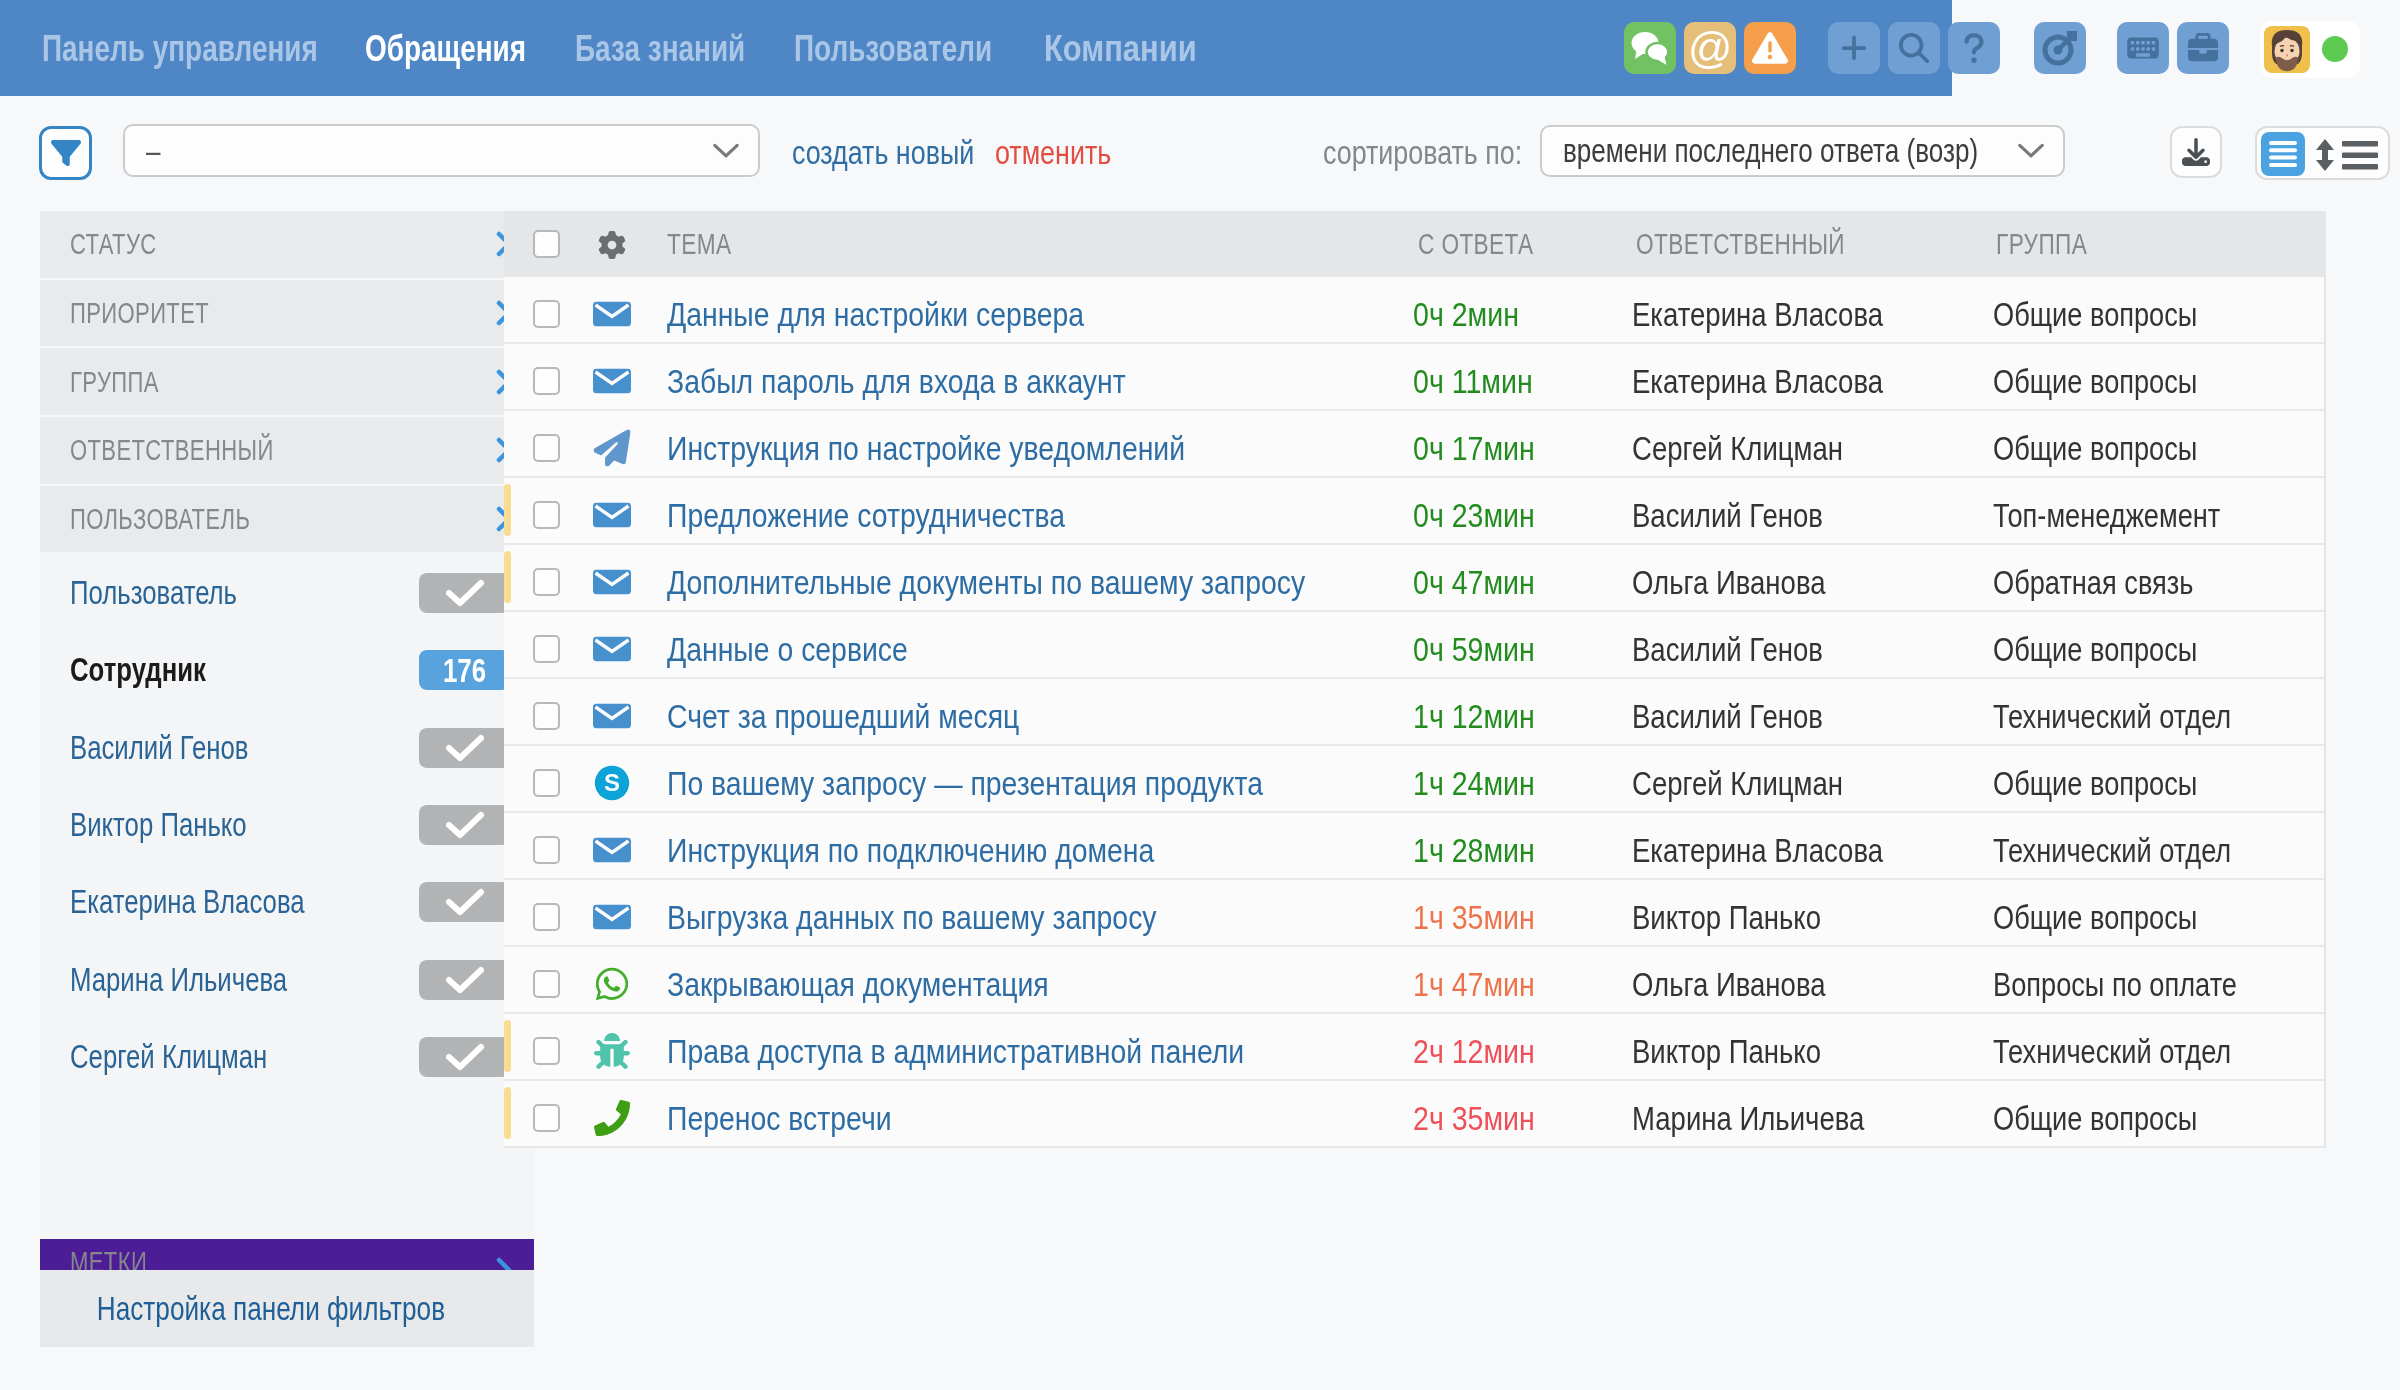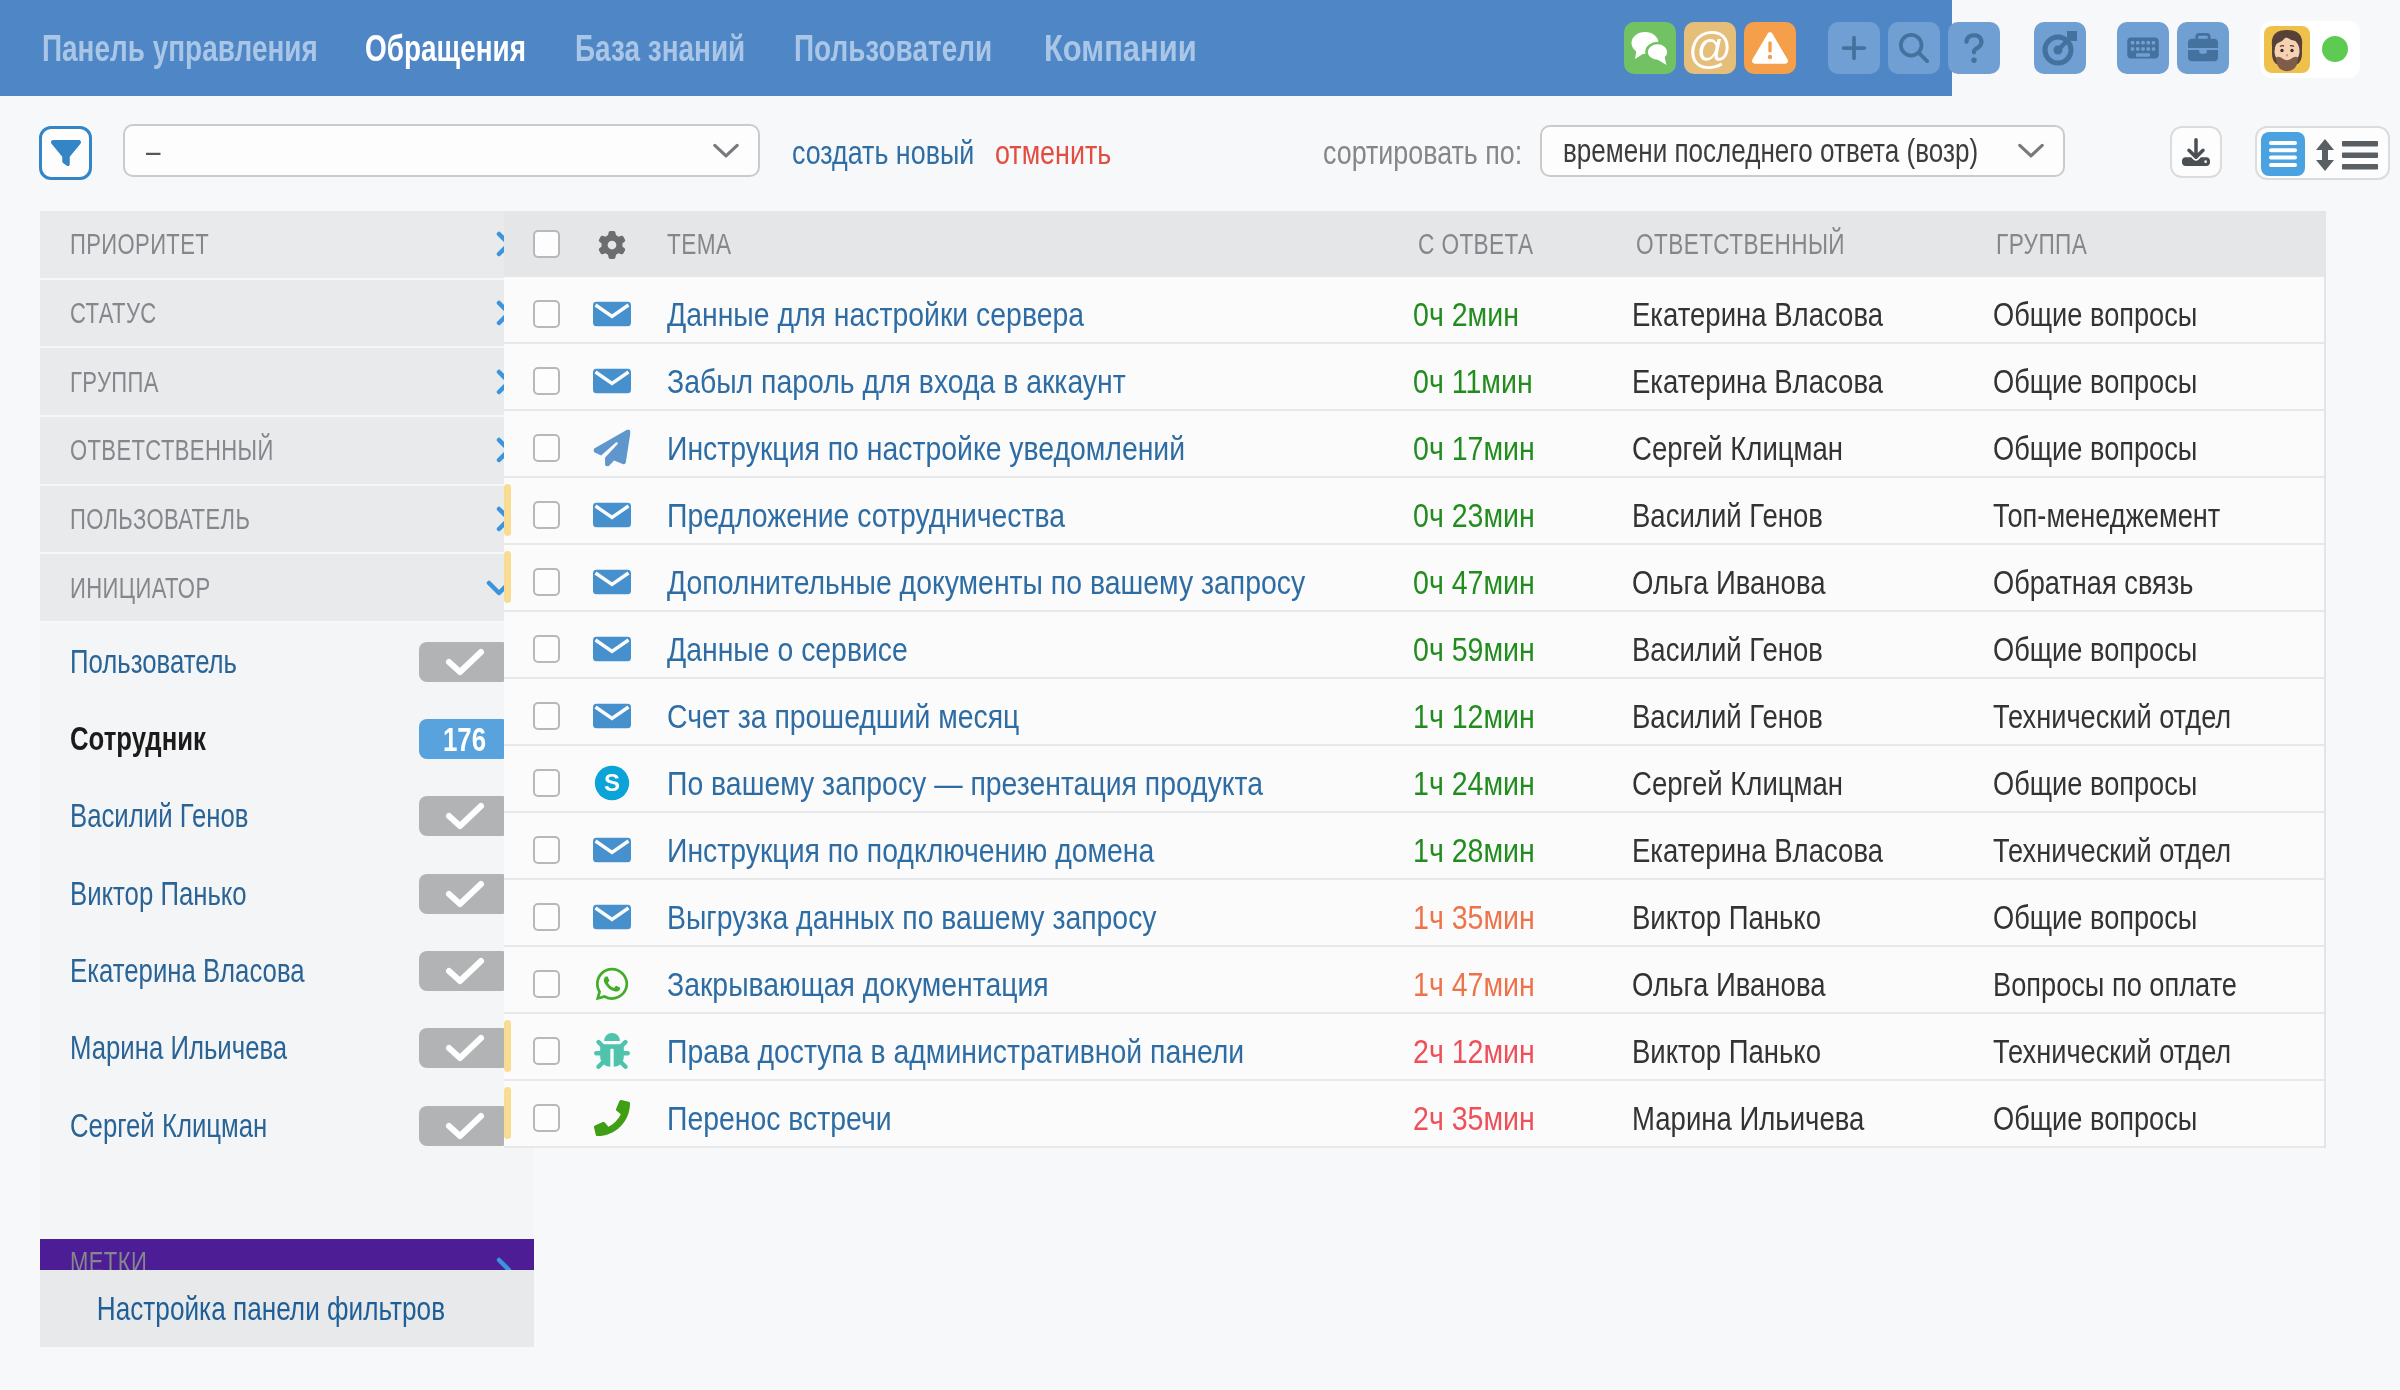--- a/index.html
+++ b/index.html
@@ -184,53 +184,47 @@
         <path d="M10 0 L19 11 L13 11 L13 21 L19 21 L10 32 L1 21 L7 21 L7 11 L1 11 Z"></path>
         <rect x="27" y="2" width="36" height="5.5" rx="1"></rect>
         <rect x="27" y="13.5" width="36" height="5.5" rx="1"></rect>
         <rect x="27" y="25" width="36" height="5.5" rx="1"></rect>
       </g>
     </svg>
 </div>
 
 <div class="sidebar">
   <div class="fsec">
+      <span class="t">СТАТУС</span>
+      <svg width="16" height="26" viewBox="0 0 16 26">
+        <path d="M3 3 L13 13 L3 23" stroke="#3b94dc" stroke-width="4.5" fill="none" stroke-linecap="round" stroke-linejoin="round"></path>
+      </svg>
+    </div>
+  <div class="fsec">
       <span class="t">ПРИОРИТЕТ</span>
-      <svg width="16" height="26" viewBox="0 0 16 26">
-        <path d="M3 3 L13 13 L3 23" stroke="#3b94dc" stroke-width="4.5" fill="none" stroke-linecap="round" stroke-linejoin="round"></path>
-      </svg>
-    </div>
-  <div class="fsec">
-      <span class="t">СТАТУС</span>
       <svg width="16" height="26" viewBox="0 0 16 26">
         <path d="M3 3 L13 13 L3 23" stroke="#3b94dc" stroke-width="4.5" fill="none" stroke-linecap="round" stroke-linejoin="round"></path>
       </svg>
     </div>
   <div class="fsec">
       <span class="t">ГРУППА</span>
       <svg width="16" height="26" viewBox="0 0 16 26">
         <path d="M3 3 L13 13 L3 23" stroke="#3b94dc" stroke-width="4.5" fill="none" stroke-linecap="round" stroke-linejoin="round"></path>
       </svg>
     </div>
   <div class="fsec">
       <span class="t">ОТВЕТСТВЕННЫЙ</span>
       <svg width="16" height="26" viewBox="0 0 16 26">
         <path d="M3 3 L13 13 L3 23" stroke="#3b94dc" stroke-width="4.5" fill="none" stroke-linecap="round" stroke-linejoin="round"></path>
       </svg>
     </div>
   <div class="fsec">
       <span class="t">ПОЛЬЗОВАТЕЛЬ</span>
       <svg width="16" height="26" viewBox="0 0 16 26">
         <path d="M3 3 L13 13 L3 23" stroke="#3b94dc" stroke-width="4.5" fill="none" stroke-linecap="round" stroke-linejoin="round"></path>
-      </svg>
-    </div>
-  <div class="fsec">
-      <span class="t">ИНИЦИАТОР</span>
-      <svg width="26" height="16" viewBox="0 0 26 16">
-        <path d="M3 3 L13 13 L23 3" stroke="#3b94dc" stroke-width="4.5" fill="none" stroke-linecap="round" stroke-linejoin="round"></path>
       </svg>
     </div>
 
   <div class="fitem">
       <span class="t">Пользователь</span>
       <div class="fcheck">
         <svg width="44" height="30" viewBox="0 0 44 30">
           <path d="M6 15 L17 25 L38 5" stroke="#fff" stroke-width="6" fill="none" stroke-linecap="round" stroke-linejoin="round"></path>
         </svg>
       </div>

